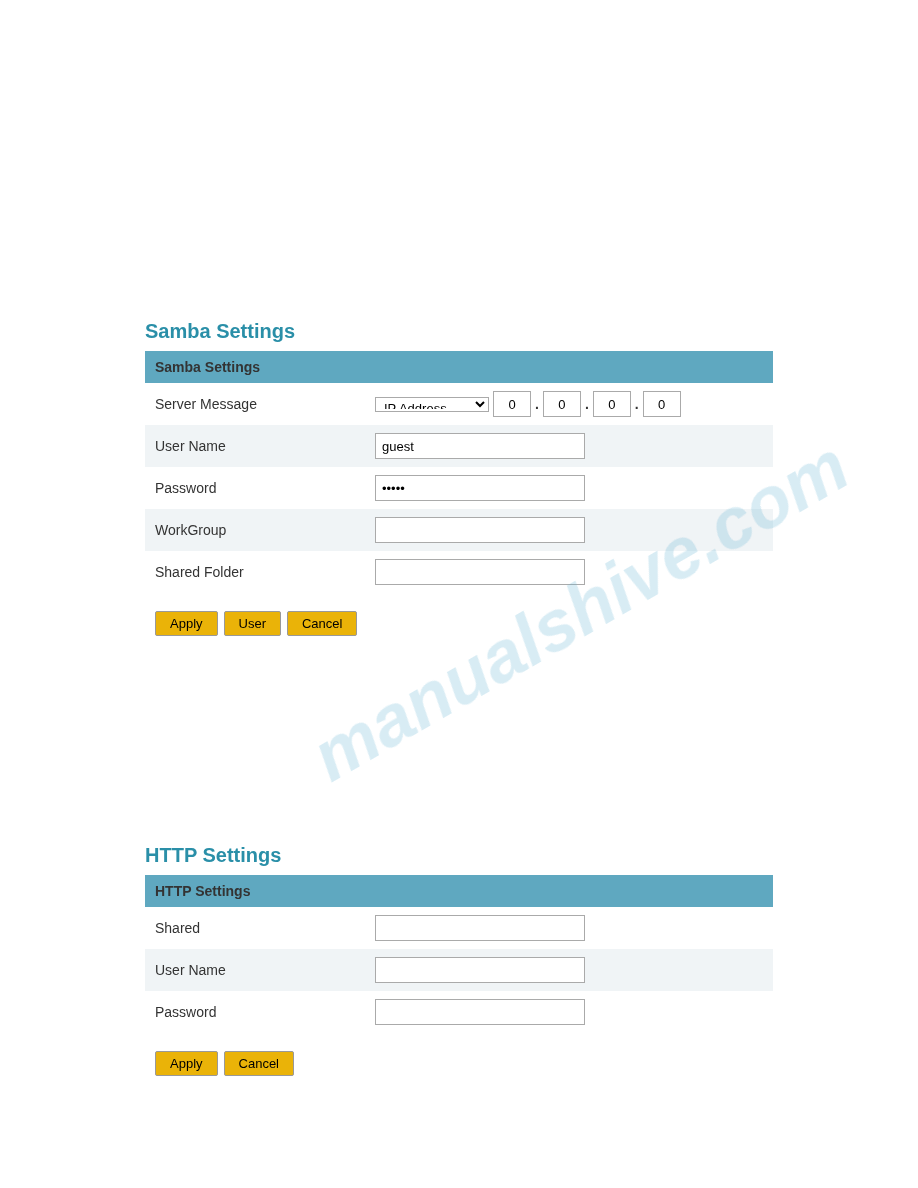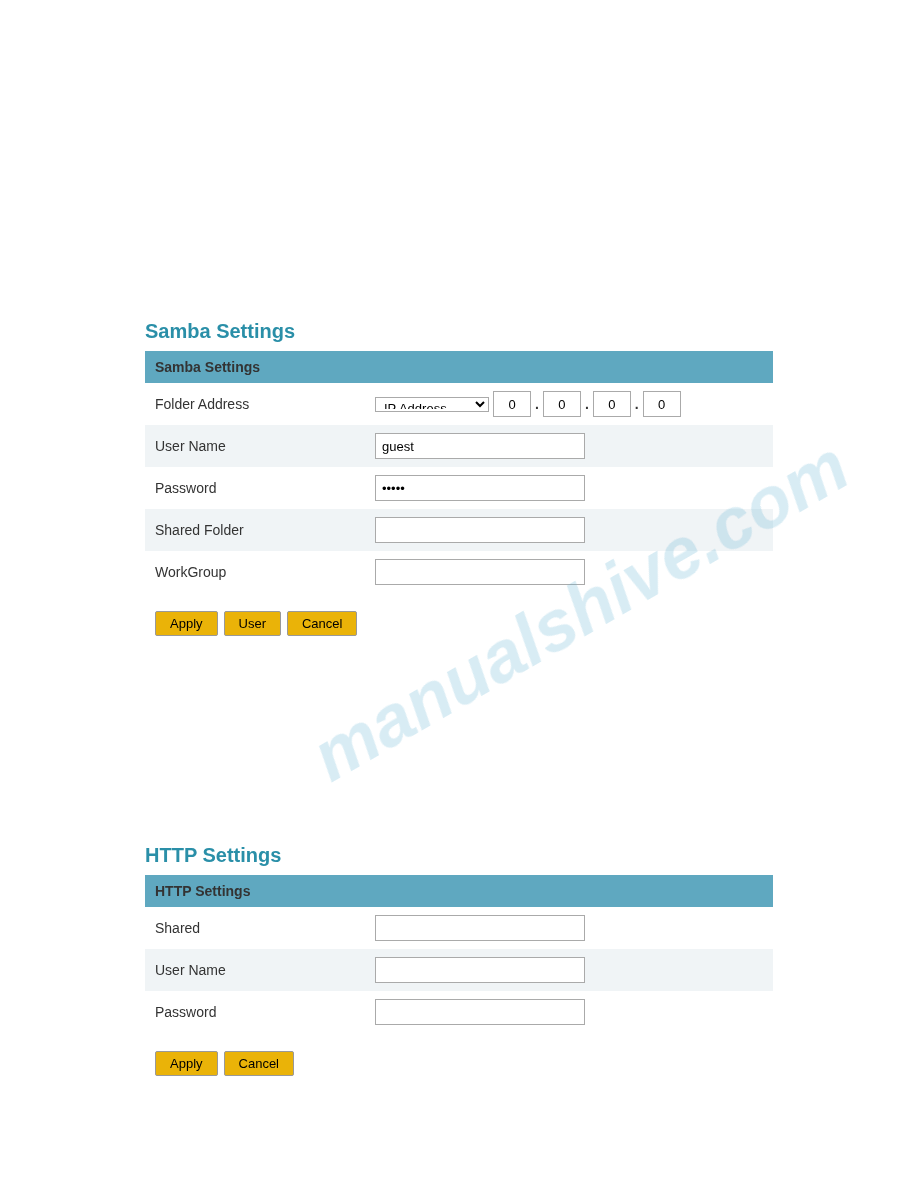--- a/index.html
+++ b/index.html
@@ -149,21 +149,21 @@
 
     <table class="settings-table">
       <thead>
         <tr>
           <td colspan="2" class="settings-table-header">Samba Settings</td>
         </tr>
       </thead>
       <tbody>
 
         <tr>
-          <td>Folder Address</td>
+          <td>Server Message</td>
           <td>
             <div class="field-row">
               <select class="ip-select">
                 <option>IP Address</option>
                 <option>Domain Name</option>
               </select>
               <input type="text" class="ip-octet" value="0" style="">
               <span class="ip-dot">.</span>
               <input type="text" class="ip-octet" value="0" style="">
               <span class="ip-dot">.</span>
@@ -182,28 +182,28 @@
         </tr>
 
         <tr>
           <td>Password</td>
           <td>
             <input type="password" class="text-input" value="12345" style="">
           </td>
         </tr>
 
         <tr>
+          <td>WorkGroup</td>
+          <td>
+            <input type="text" class="text-input" value="" style="">
+          </td>
+        </tr>
+
+        <tr>
           <td>Shared Folder</td>
-          <td>
-            <input type="text" class="text-input" value="" style="">
-          </td>
-        </tr>
-
-        <tr>
-          <td>WorkGroup</td>
           <td>
             <input type="text" class="text-input" value="" style="">
           </td>
         </tr>
       </tbody>
     </table>
 
     <div class="button-row">
       <button class="btn">Apply</button>
       <button class="btn">User</button>

